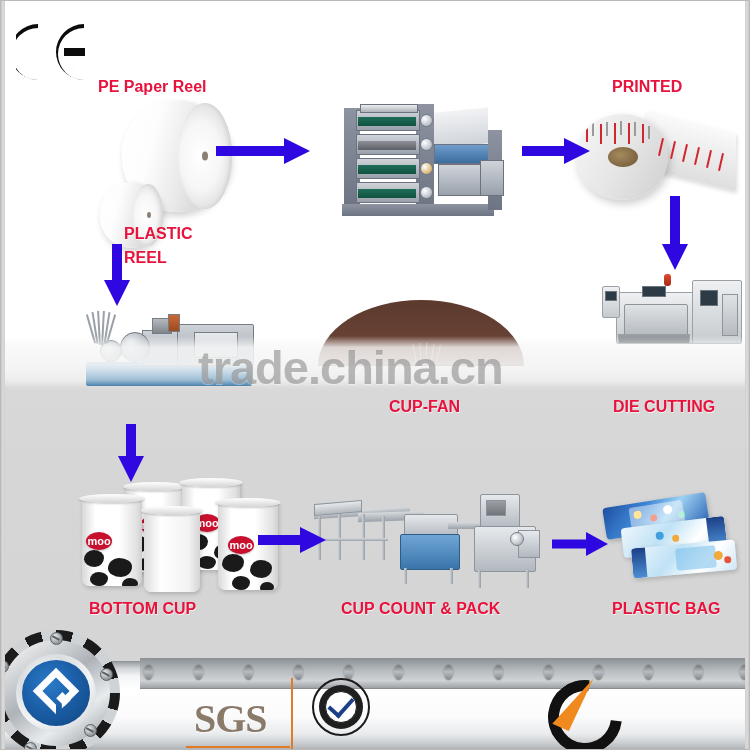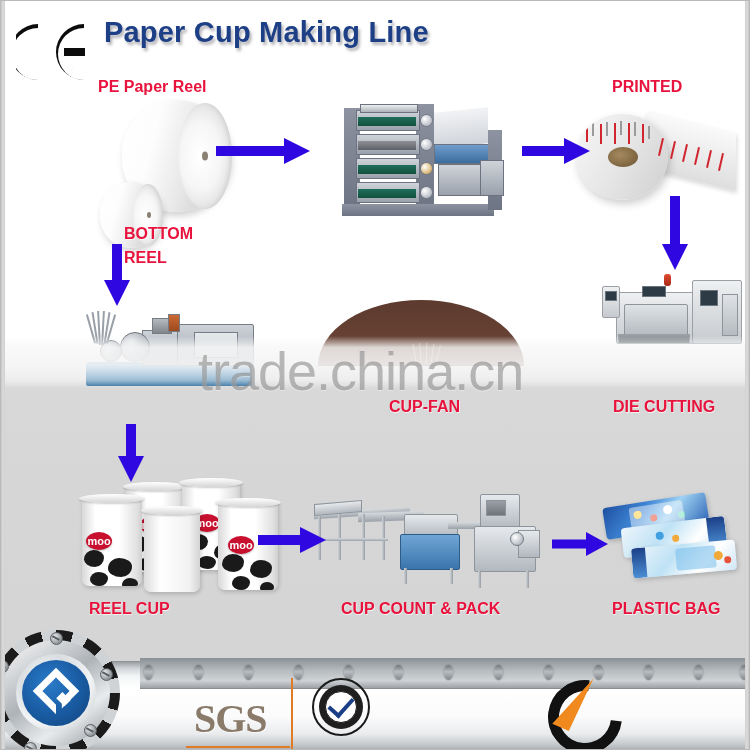--- a/index.html
+++ b/index.html
@@ -121,21 +121,21 @@
 
   
   .bag{position:absolute;border-radius:4px;box-shadow:1px 2px 5px rgba(0,0,0,.2);overflow:hidden;}
   .bag-blue{background:linear-gradient(135deg,#1e4fa0,#3f86d6 35%,#9fd2f2 60%,#2a62b4 100%);}
   .bag-white{background:linear-gradient(135deg,#eef6fb,#bfe2f5 40%,#ffffff 70%,#cfe6f6 100%);}
   .bag-end{position:absolute;background:linear-gradient(to bottom,#1b3f86,#4c8ed4);}
   .bag-dot{position:absolute;border-radius:50%;}
 
   
   #watermark{position:absolute;left:198px;top:340px;z-index:30;
-     font-size:54px;color:rgba(120,120,120,.52);font-weight:400;
+     font-size:47px;color:rgba(120,120,120,.52);font-weight:700;
      font-family:"Liberation Sans",sans-serif;letter-spacing:-1px;
      text-shadow:0 1px 0 rgba(255,255,255,.35);pointer-events:none;}
   
   #haze{position:absolute;left:0;top:336px;width:750px;height:52px;z-index:29;
      background:linear-gradient(to bottom,rgba(255,255,255,0) 0%,rgba(248,248,248,.82) 22%,
        rgba(246,246,246,.9) 55%,rgba(252,252,252,.5) 85%,rgba(255,255,255,0) 100%);
      pointer-events:none;}
 
   
   #footer{position:absolute;left:0;bottom:0;width:636px;height:92px;z-index:40;padding-left:48px;}
@@ -214,38 +214,37 @@
       <g fill="#0c0c0c" filter="none">
         <path d="M40 36a28 28 0 1 0 28-28 26 26 0 1 1 0 56 28 28 0 0 1-28-28z" transform="translate(-34,0)"></path>
       </g>
       <path d="M28 8 A28 28 0 1 0 28 64 A22 22 0 1 1 28 12 Z" fill="#0c0c0c" transform="translate(-6,0) scale(1,1)"></path>
       <g transform="translate(40,0)">
         <path d="M28 8 A28 28 0 1 0 28 64 A22 22 0 1 1 28 12 Z" fill="#0c0c0c"></path>
         <rect x="8" y="32" width="21" height="8" fill="#0c0c0c"></rect>
       </g>
     </svg>
   </div>
-  <div id="title">Paper Cup Making Line</div>
 
   <div class="lbl" style="left:98px;top:78px;font-size:16px;">PE Paper Reel</div>
   <div class="lbl" style="left:612px;top:78px;font-size:16px;">PRINTED</div>
 
   <div class="art" style="left:100px;top:100px;width:190px;height:150px;">
     <div class="reel-big" style="left:22px;top:0px;">
       <div class="reel-face">
           <div class="reel-hole" style="right:24px;"></div>
         </div>
     </div>
     <div class="reel-big" style="left:0px;top:82px;width:62px;height:66px;">
       <div class="reel-face" style="width:30px;height:62px;right:-1px;top:2px;">
           <div class="reel-hole" style="right:12px;width:4px;height:6px;"></div>
         </div>
     </div>
   </div>
-  <div class="lbl" style="left:124px;top:225px;font-size:16px;">BOTTOM</div>
+  <div class="lbl" style="left:124px;top:225px;font-size:16px;">PLASTIC</div>
   <div class="lbl" style="left:124px;top:249px;font-size:16px;">REEL</div>
 
   <div class="arrow arr-r" style="left:216px;top:138px;width:94px;height:26px;">
     <div class="shaft" style="width:70px;"></div>
       <div class="head"></div>
   </div>
 
   <div class="flexo art" style="left:338px;top:100px;width:180px;height:120px;">
     <div class="fx-frame" style="left:6px;top:8px;width:16px;height:100px;"></div>
     <div class="fx-frame" style="left:78px;top:4px;width:18px;height:106px;"></div>
@@ -451,21 +450,21 @@
       <div class="bag-end" style="right:0;top:0;width:18px;height:30px;"></div>
     </div>
     <div class="bag bag-white" style="left:34px;top:52px;width:104px;height:30px;transform:rotate(-5deg);">
       <div style="position:absolute;left:44px;top:4px;width:40px;height:22px;background:rgba(120,190,235,.55);border-radius:3px;"></div>
       <div class="bag-dot" style="left:82px;top:10px;width:9px;height:9px;background:#f0a93a;"></div>
       <div class="bag-dot" style="left:92px;top:16px;width:7px;height:7px;background:#e8533b;"></div>
       <div class="bag-end" style="left:0;top:0;width:14px;height:30px;"></div>
     </div>
   </div>
 
-  <div class="lbl" style="left:89px;top:600px;font-size:16px;">REEL CUP</div>
+  <div class="lbl" style="left:89px;top:600px;font-size:16px;">BOTTOM CUP</div>
   <div class="lbl" style="left:341px;top:600px;font-size:16px;">CUP COUNT &amp; PACK</div>
   <div class="lbl" style="left:612px;top:600px;font-size:16px;">PLASTIC BAG</div>
 
   <div id="haze"></div>
   <div id="watermark">trade.china.cn</div>
 
   <div id="footer">
     <div id="foot-plate"></div>
     <div id="foot-band"></div>
     <div id="rivets">

